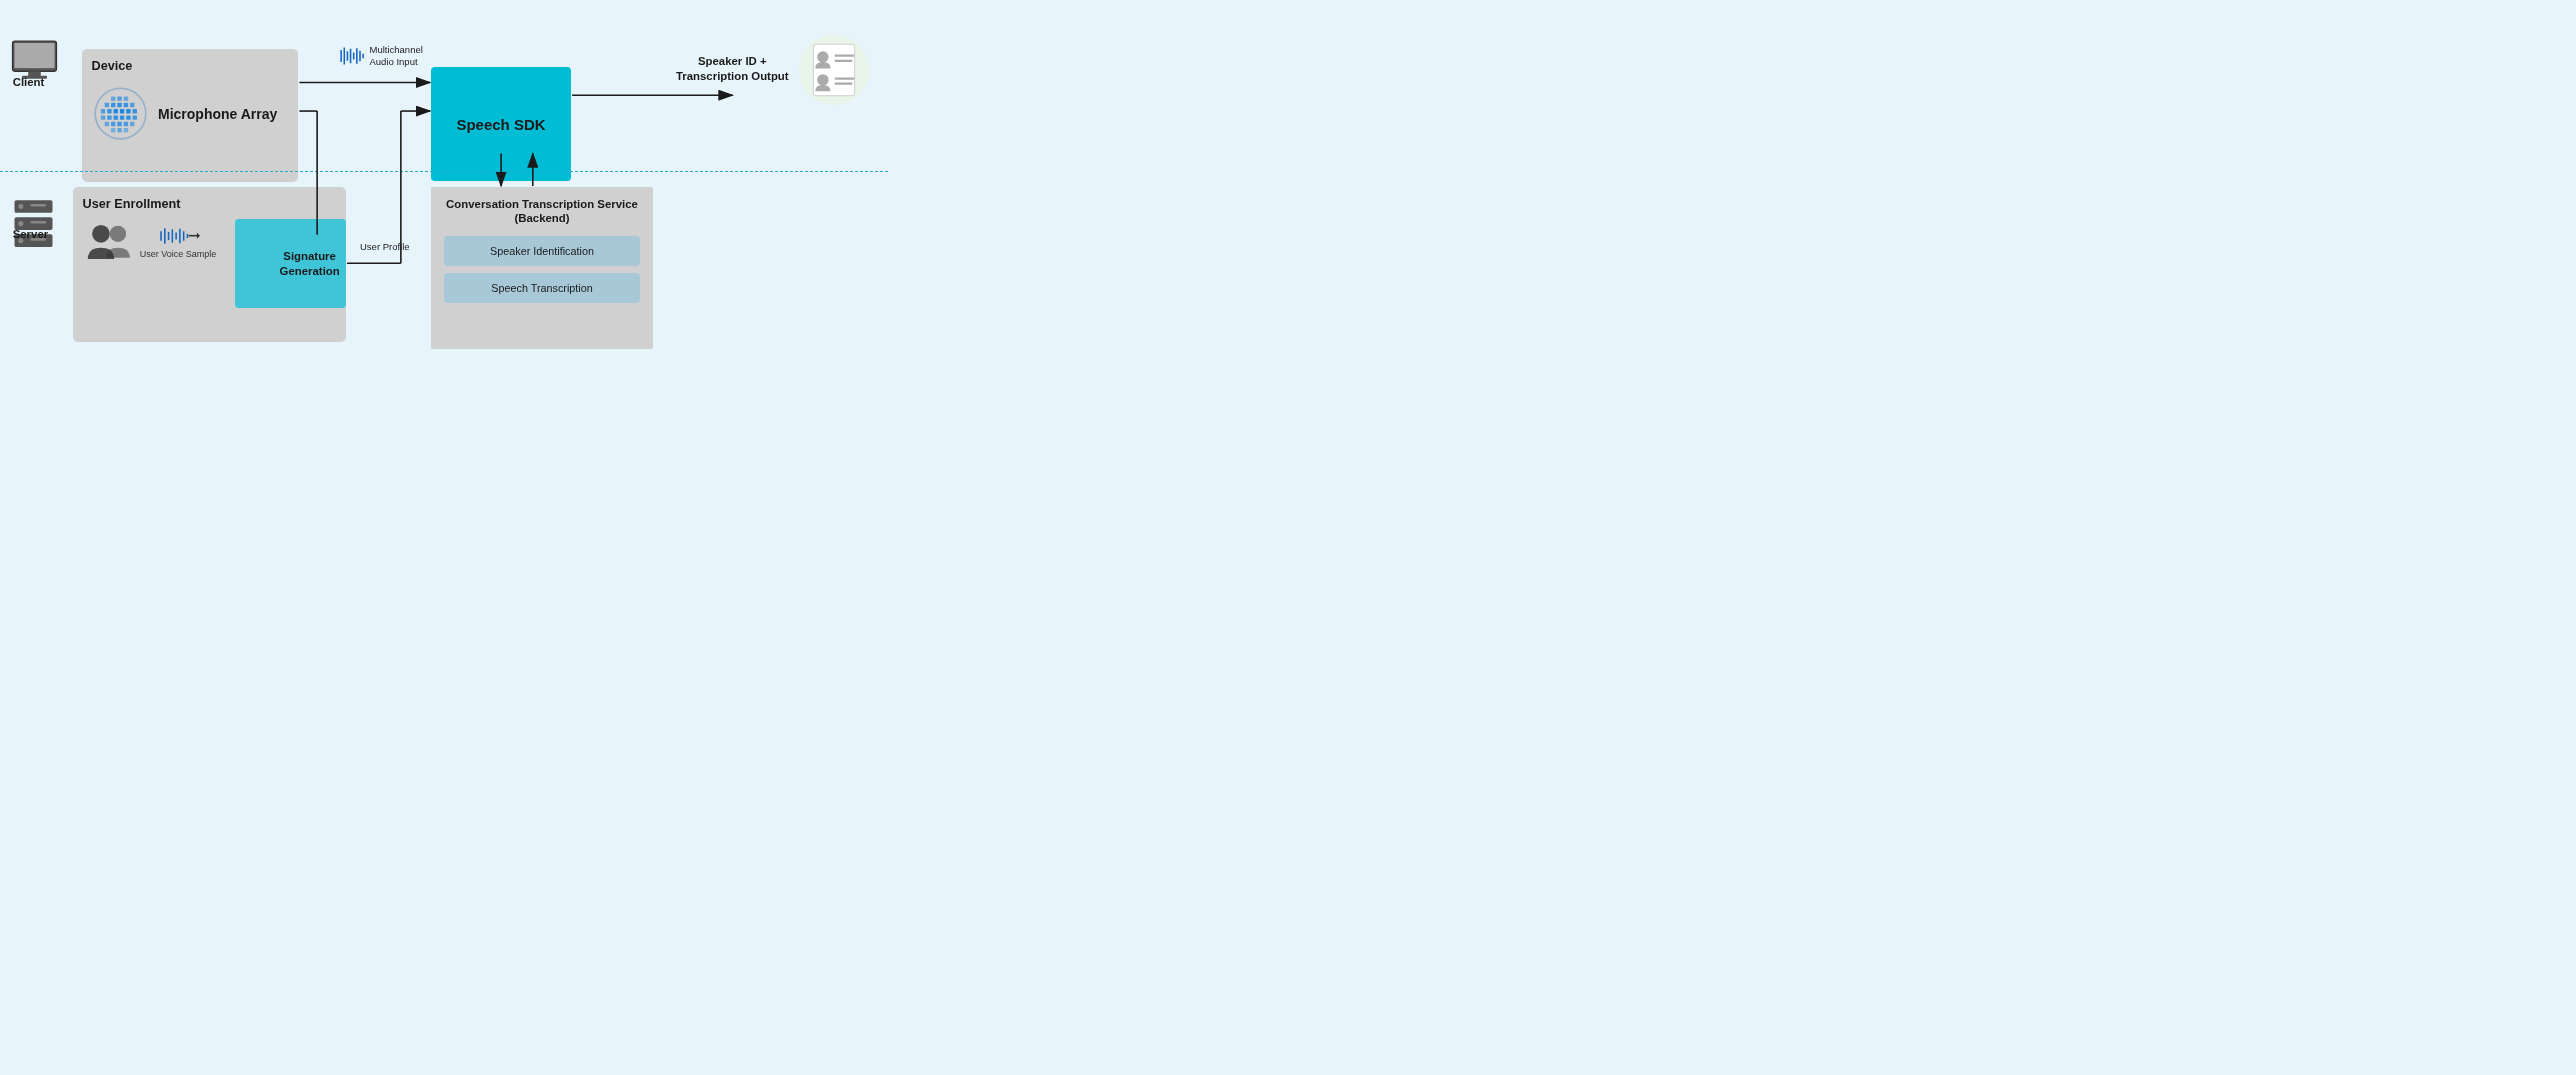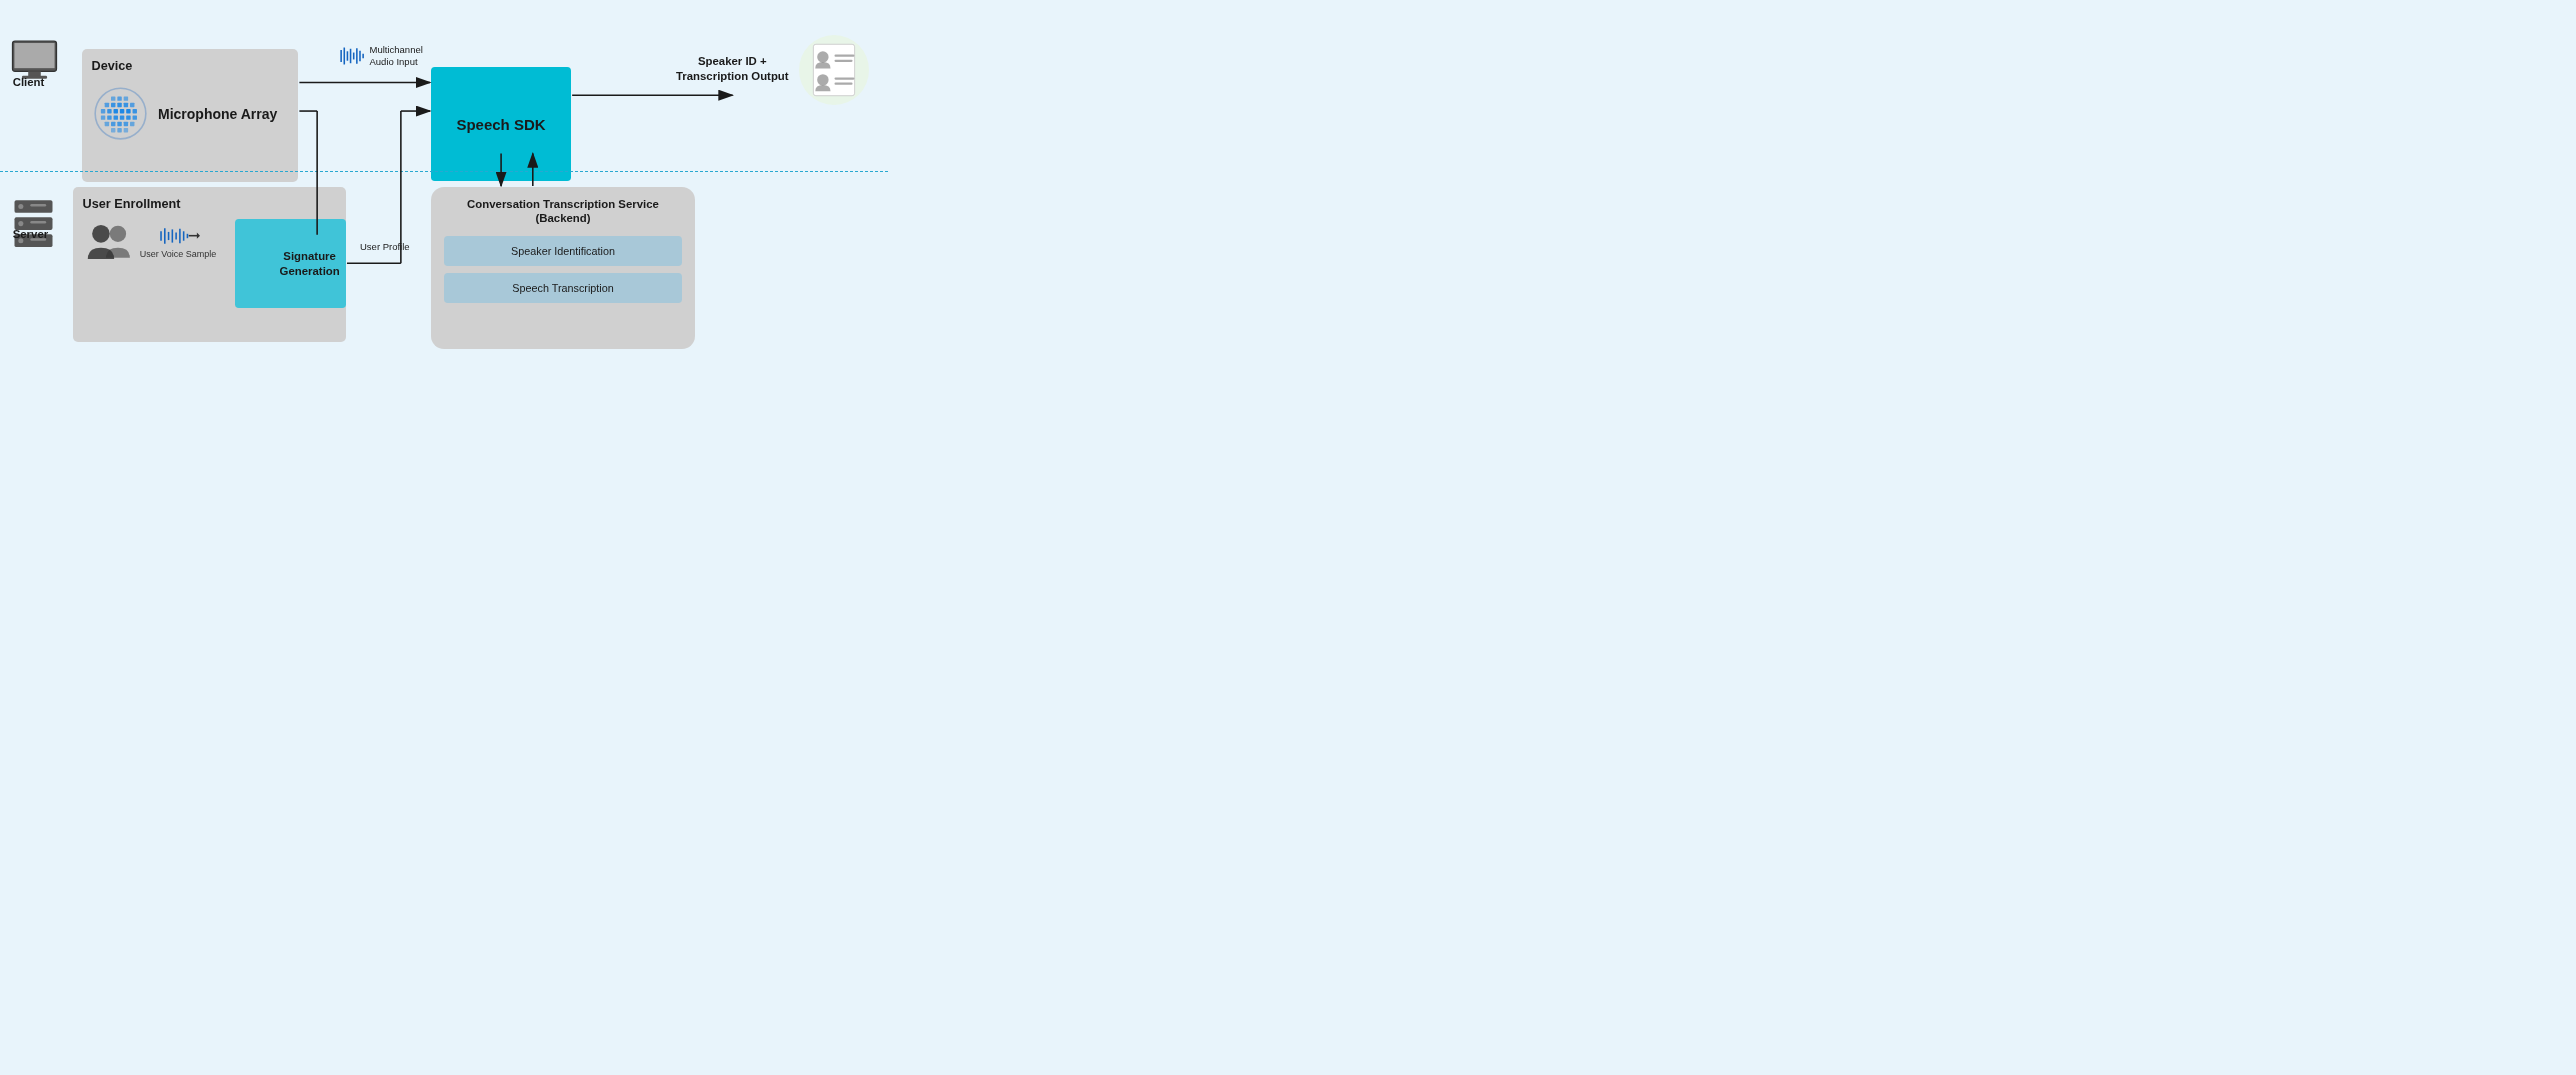--- a/index.html
+++ b/index.html
@@ -188,24 +188,24 @@
       font-weight: 700;
       color: #1a1a1a;
       text-align: center;
     }
 
     
     .cts-box {
       position: absolute;
       left: 431px;
       top: 187px;
-      width: 264px;
+      width: 222px;
       height: 162px;
       background: #d0d0d0;
-      border-radius: 13px;
+      border-radius: 1px;
       padding: 9.5px 12.7px;
     }
 
     .cts-title {
       font-size: 11.4px;
       font-weight: 700;
       color: #1a1a1a;
       line-height: 1.3;
       margin-bottom: 9.5px;
       text-align: center;

